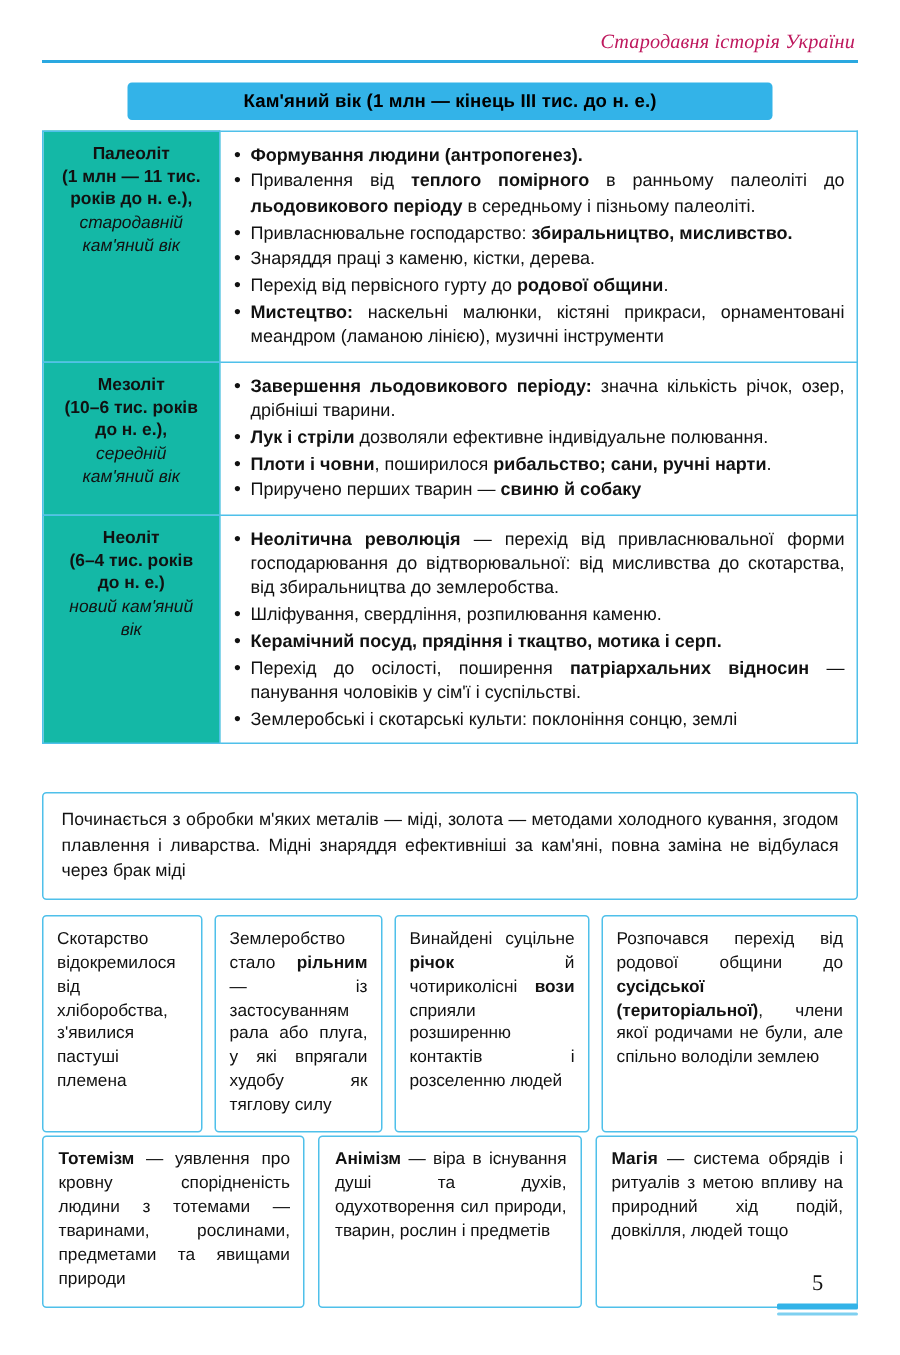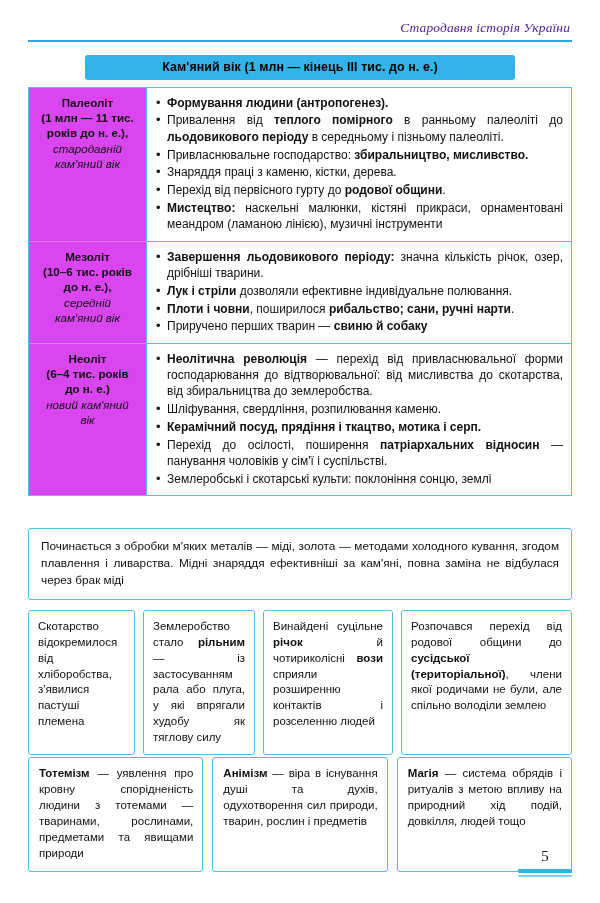--- a/index.html
+++ b/index.html
@@ -19,21 +19,21 @@
     height: 903px;
     padding: 0 28px;
   }
 
   
   .running-head {
     text-align: right;
     font-family: "Liberation Serif", serif;
     font-style: italic;
     font-size: 13.5px;
-    color: #4c1d95;
+    color: #be185d;
     padding-top: 20px;
     padding-right: 2px;
     letter-spacing: .1px;
   }
   .head-rule {
     margin-top: 4px;
     height: 1.6px;
     background: #2aa8e0;
     width: 100%;
   }
@@ -60,21 +60,21 @@
     border-collapse: collapse;
     table-layout: fixed;
   }
   .era-table td {
     border: 1.2px solid #4fc0ea;
     vertical-align: top;
     padding: 7px 8px 8px 8px;
   }
   .era-name {
     width: 118px;
-    background: #d946ef;
+    background: #14b8a6;
     text-align: center;
     font-size: 11.6px;
     line-height: 1.33;
     color: #111;
   }
   .era-name b { font-weight: bold; }
   .era-name .ital { font-style: italic; }
   .era-body {
     background: #ffffff;
     font-size: 12px;

